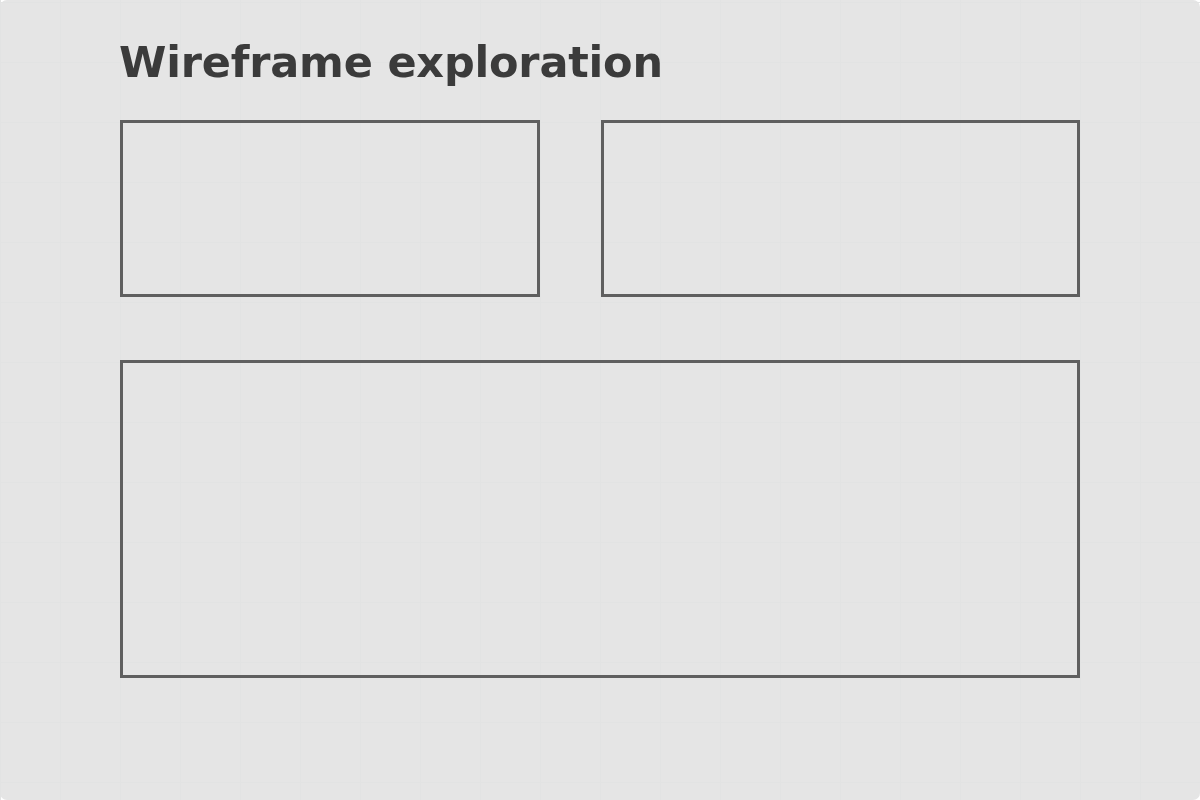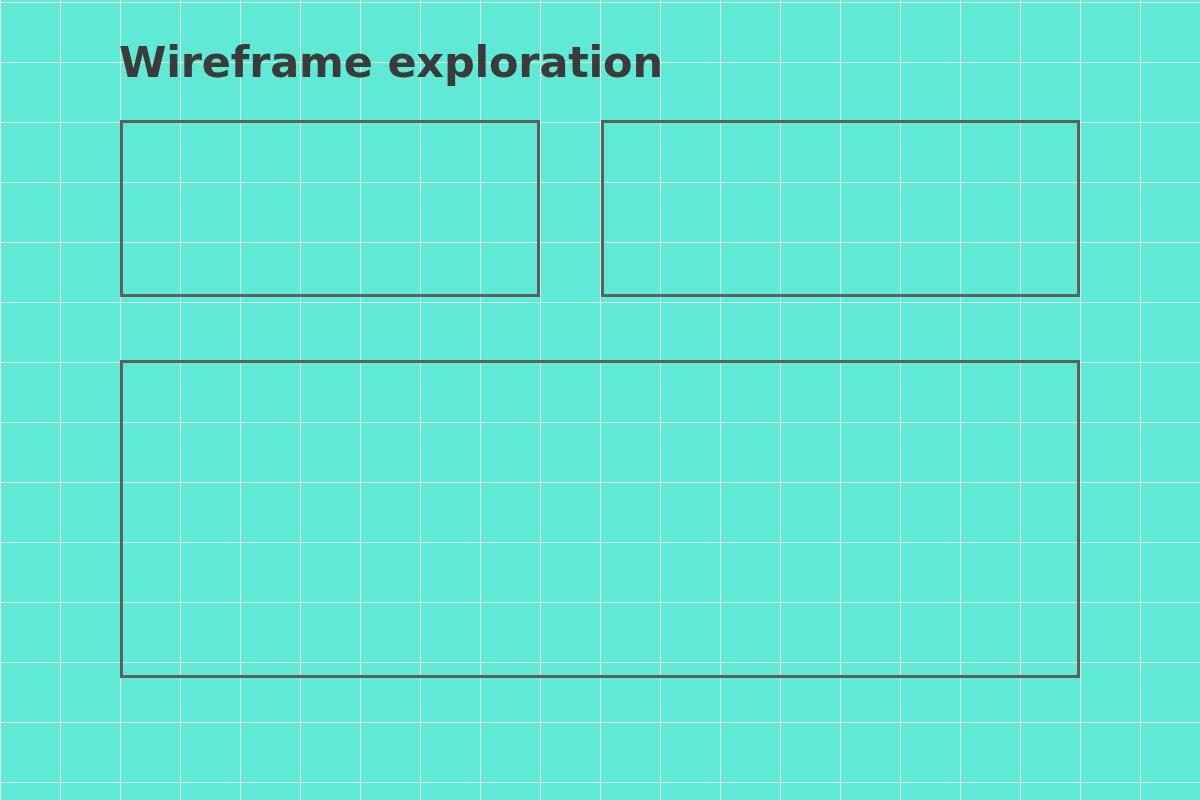--- a/index.html
+++ b/index.html
@@ -11,21 +11,22 @@
     width: 1200px;
     height: 800px;
     overflow: hidden;
     font-family: "DejaVu Sans", "Liberation Sans", sans-serif;
   }
 
   #canvas {
     position: relative;
     width: 1200px;
     height: 800px;
-    background-color: #5eead4;
+    background-color: #e5e5e5;
+    border-radius: 7px;
   }
 
   
   #grid {
     position: absolute;
     inset: 0;
     background-image:
       linear-gradient(to right,  #e2e3e3 1px, transparent 1px),
       linear-gradient(to bottom, #e2e3e3 1px, transparent 1px);
     background-size: 60px 60px;

